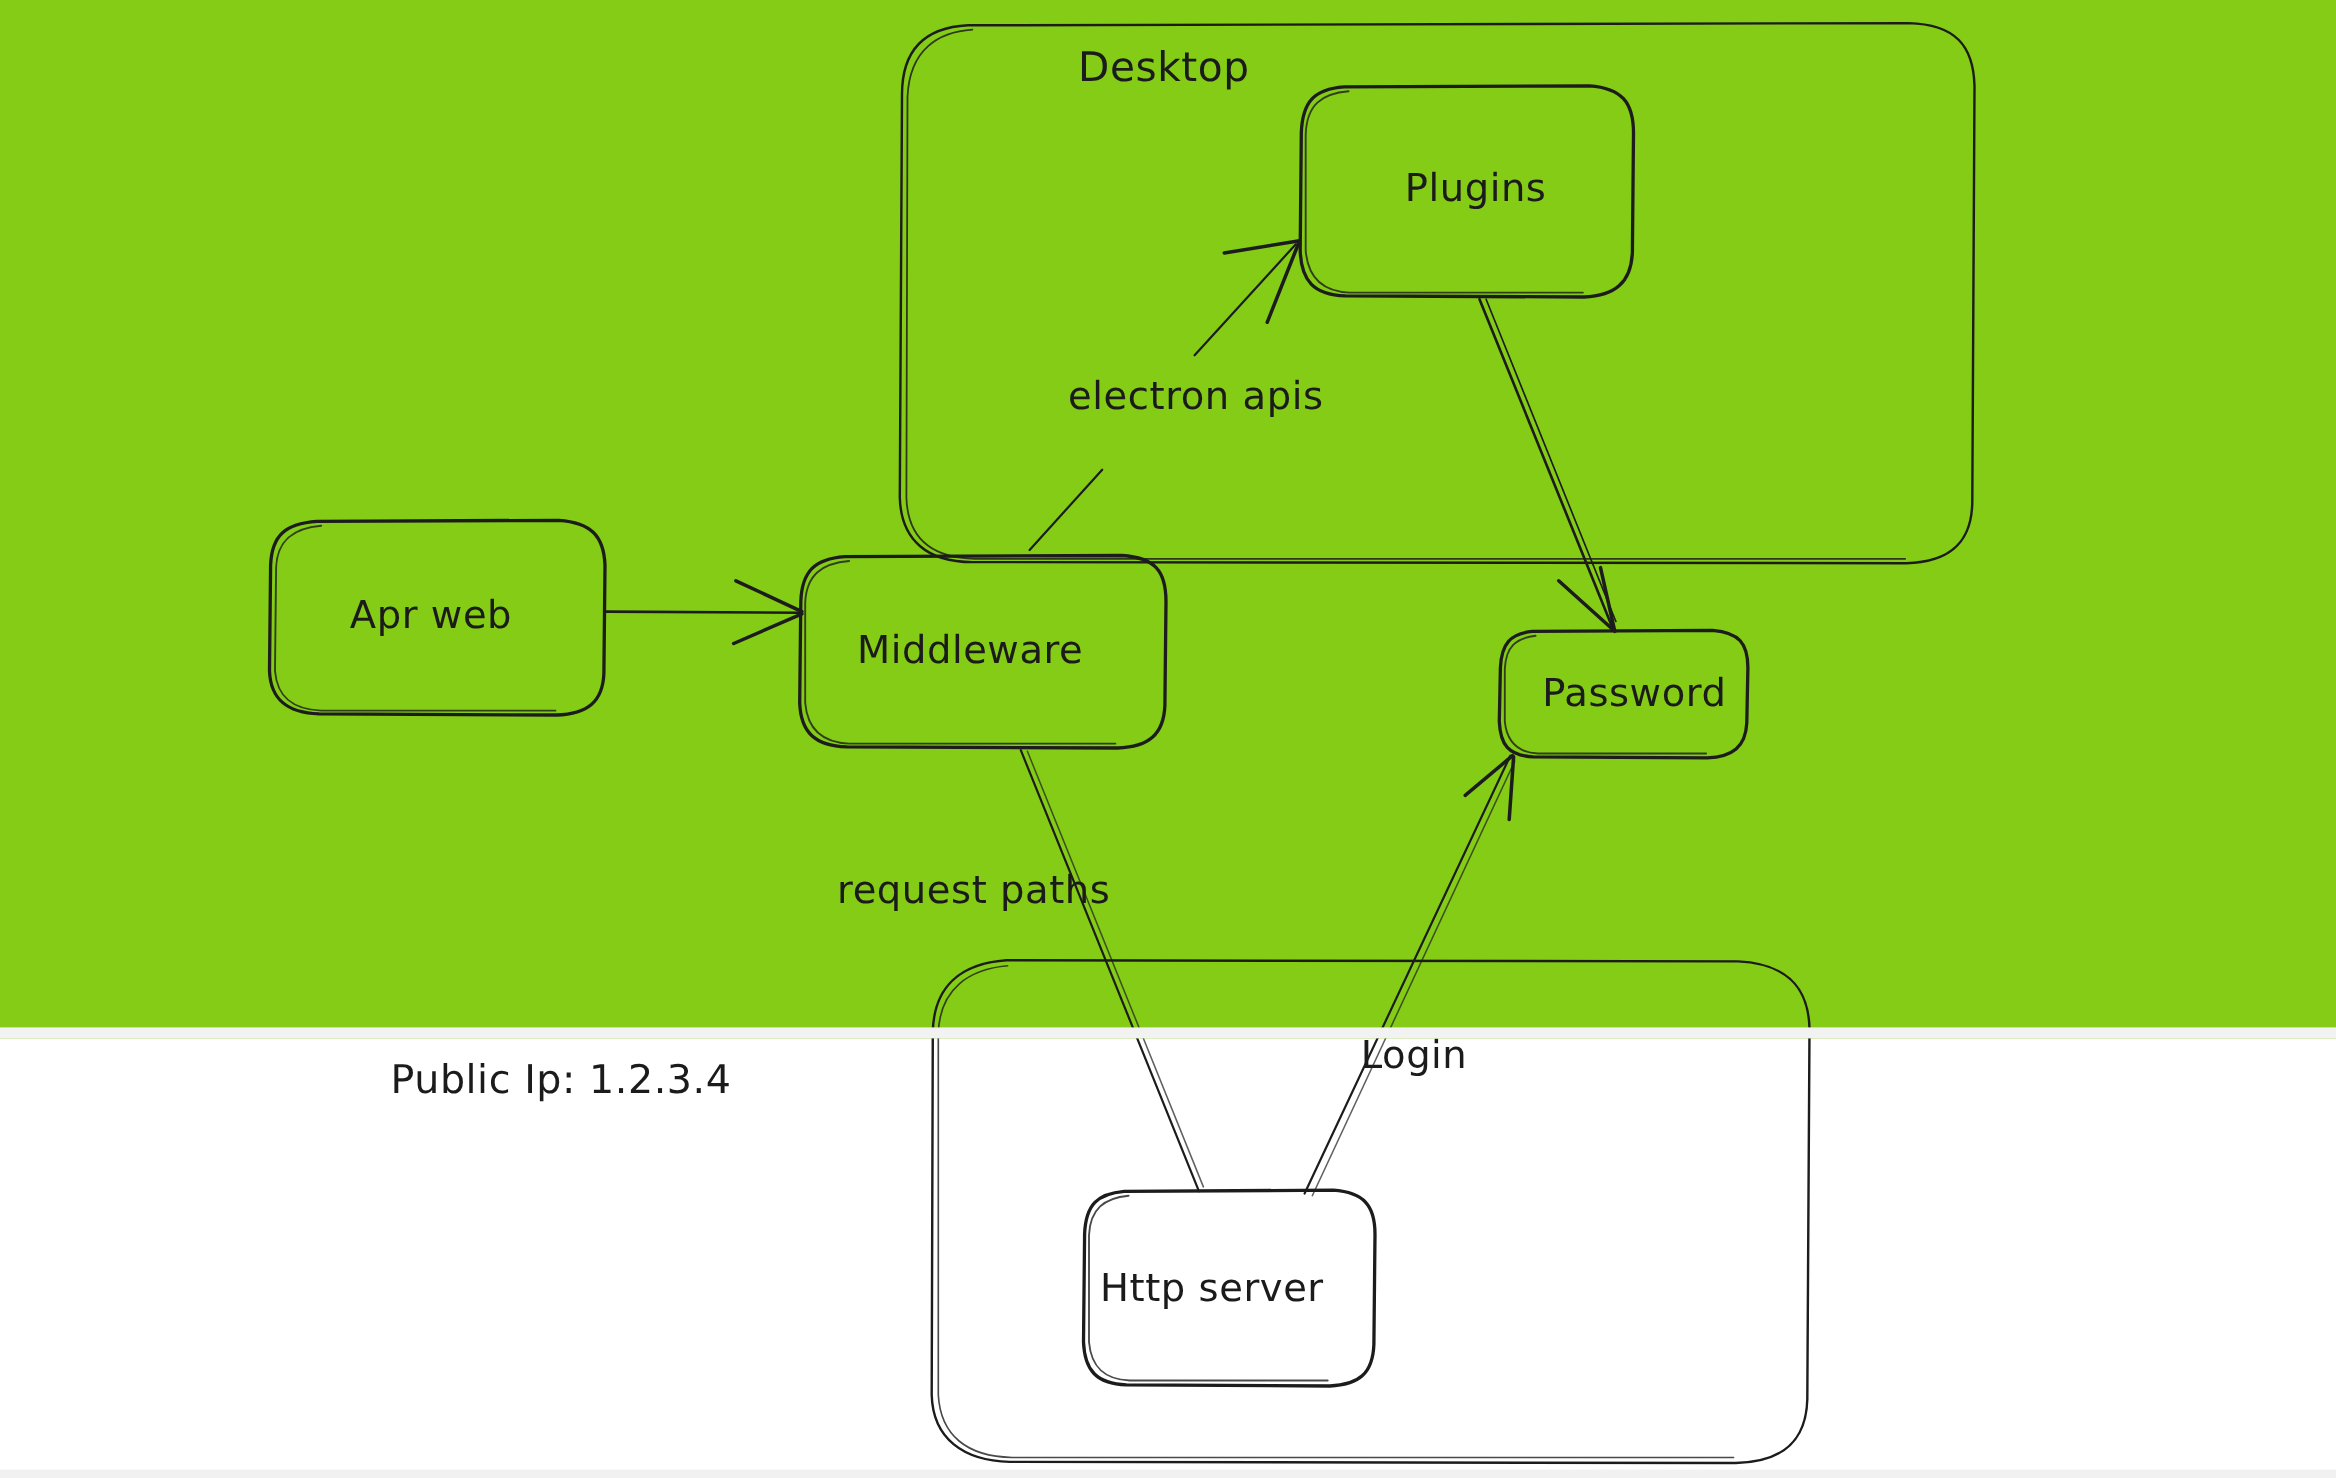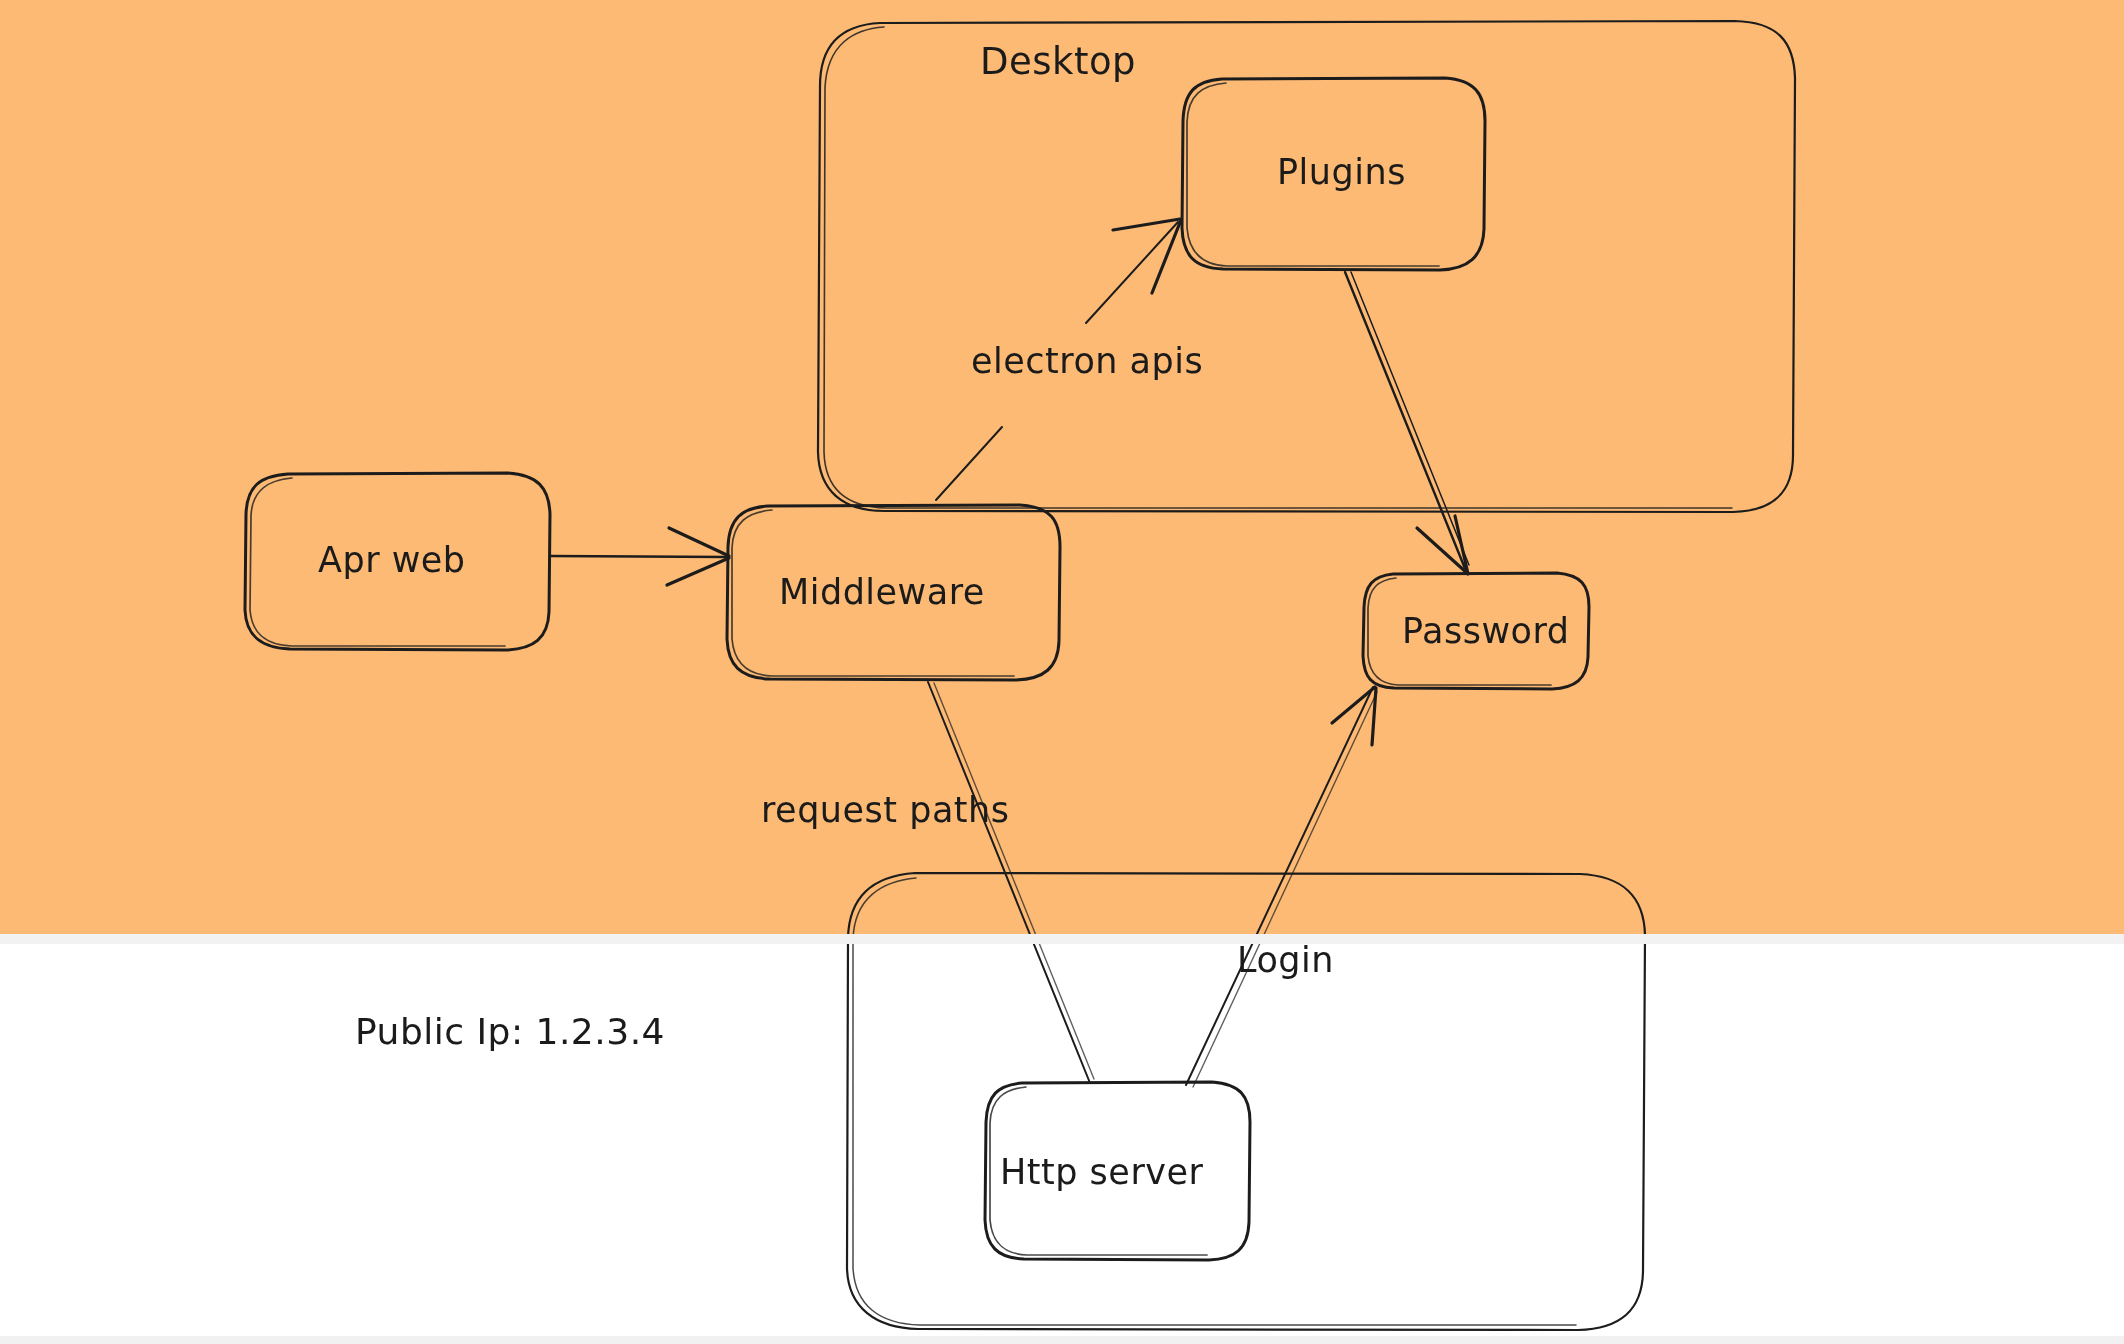--- a/index.html
+++ b/index.html
@@ -11,21 +11,21 @@
   body {
     width: 2124px;
     height: 1344px;
     overflow: hidden;
     font-family: "DejaVu Sans", sans-serif;
   }
   #canvas-root {
     position: relative;
     width: 2124px;
     height: 944px;
-    background: #fdba74;
+    background: #84cc16;
   }
   #diagram-svg {
     position: absolute;
     top: 0;
     left: 0;
     width: 2124px;
     height: 1344px;
   }
   .sk-stroke {
     fill: none;
@@ -199,17 +199,17 @@
   <div class="sk-text node-label" style="left:1277px; top:152px;">Plugins</div>
 
   <div class="sk-text node-label" style="left:1402px; top:611px;">Password</div>
 
   <div class="sk-text node-label" style="left:1000px; top:1152px;">Http server</div>
 
   <div class="sk-text edge-label" style="left:937px; top:341px;margin-left:34px;">electron apis</div>
 
   <div class="sk-text edge-label" style="left:761px; top:790px;">request paths</div>
 
-  <div class="sk-text note-line" style="left:355px; top:1011px;">Public Ip: 1.2.3.4</div>
+  <div class="sk-text note-line" style="left:355px; top:962px;">Public Ip: 1.2.3.4</div>
 
 
   <div class="bottom-strip"></div>
 </div>
 
 </body></html>

